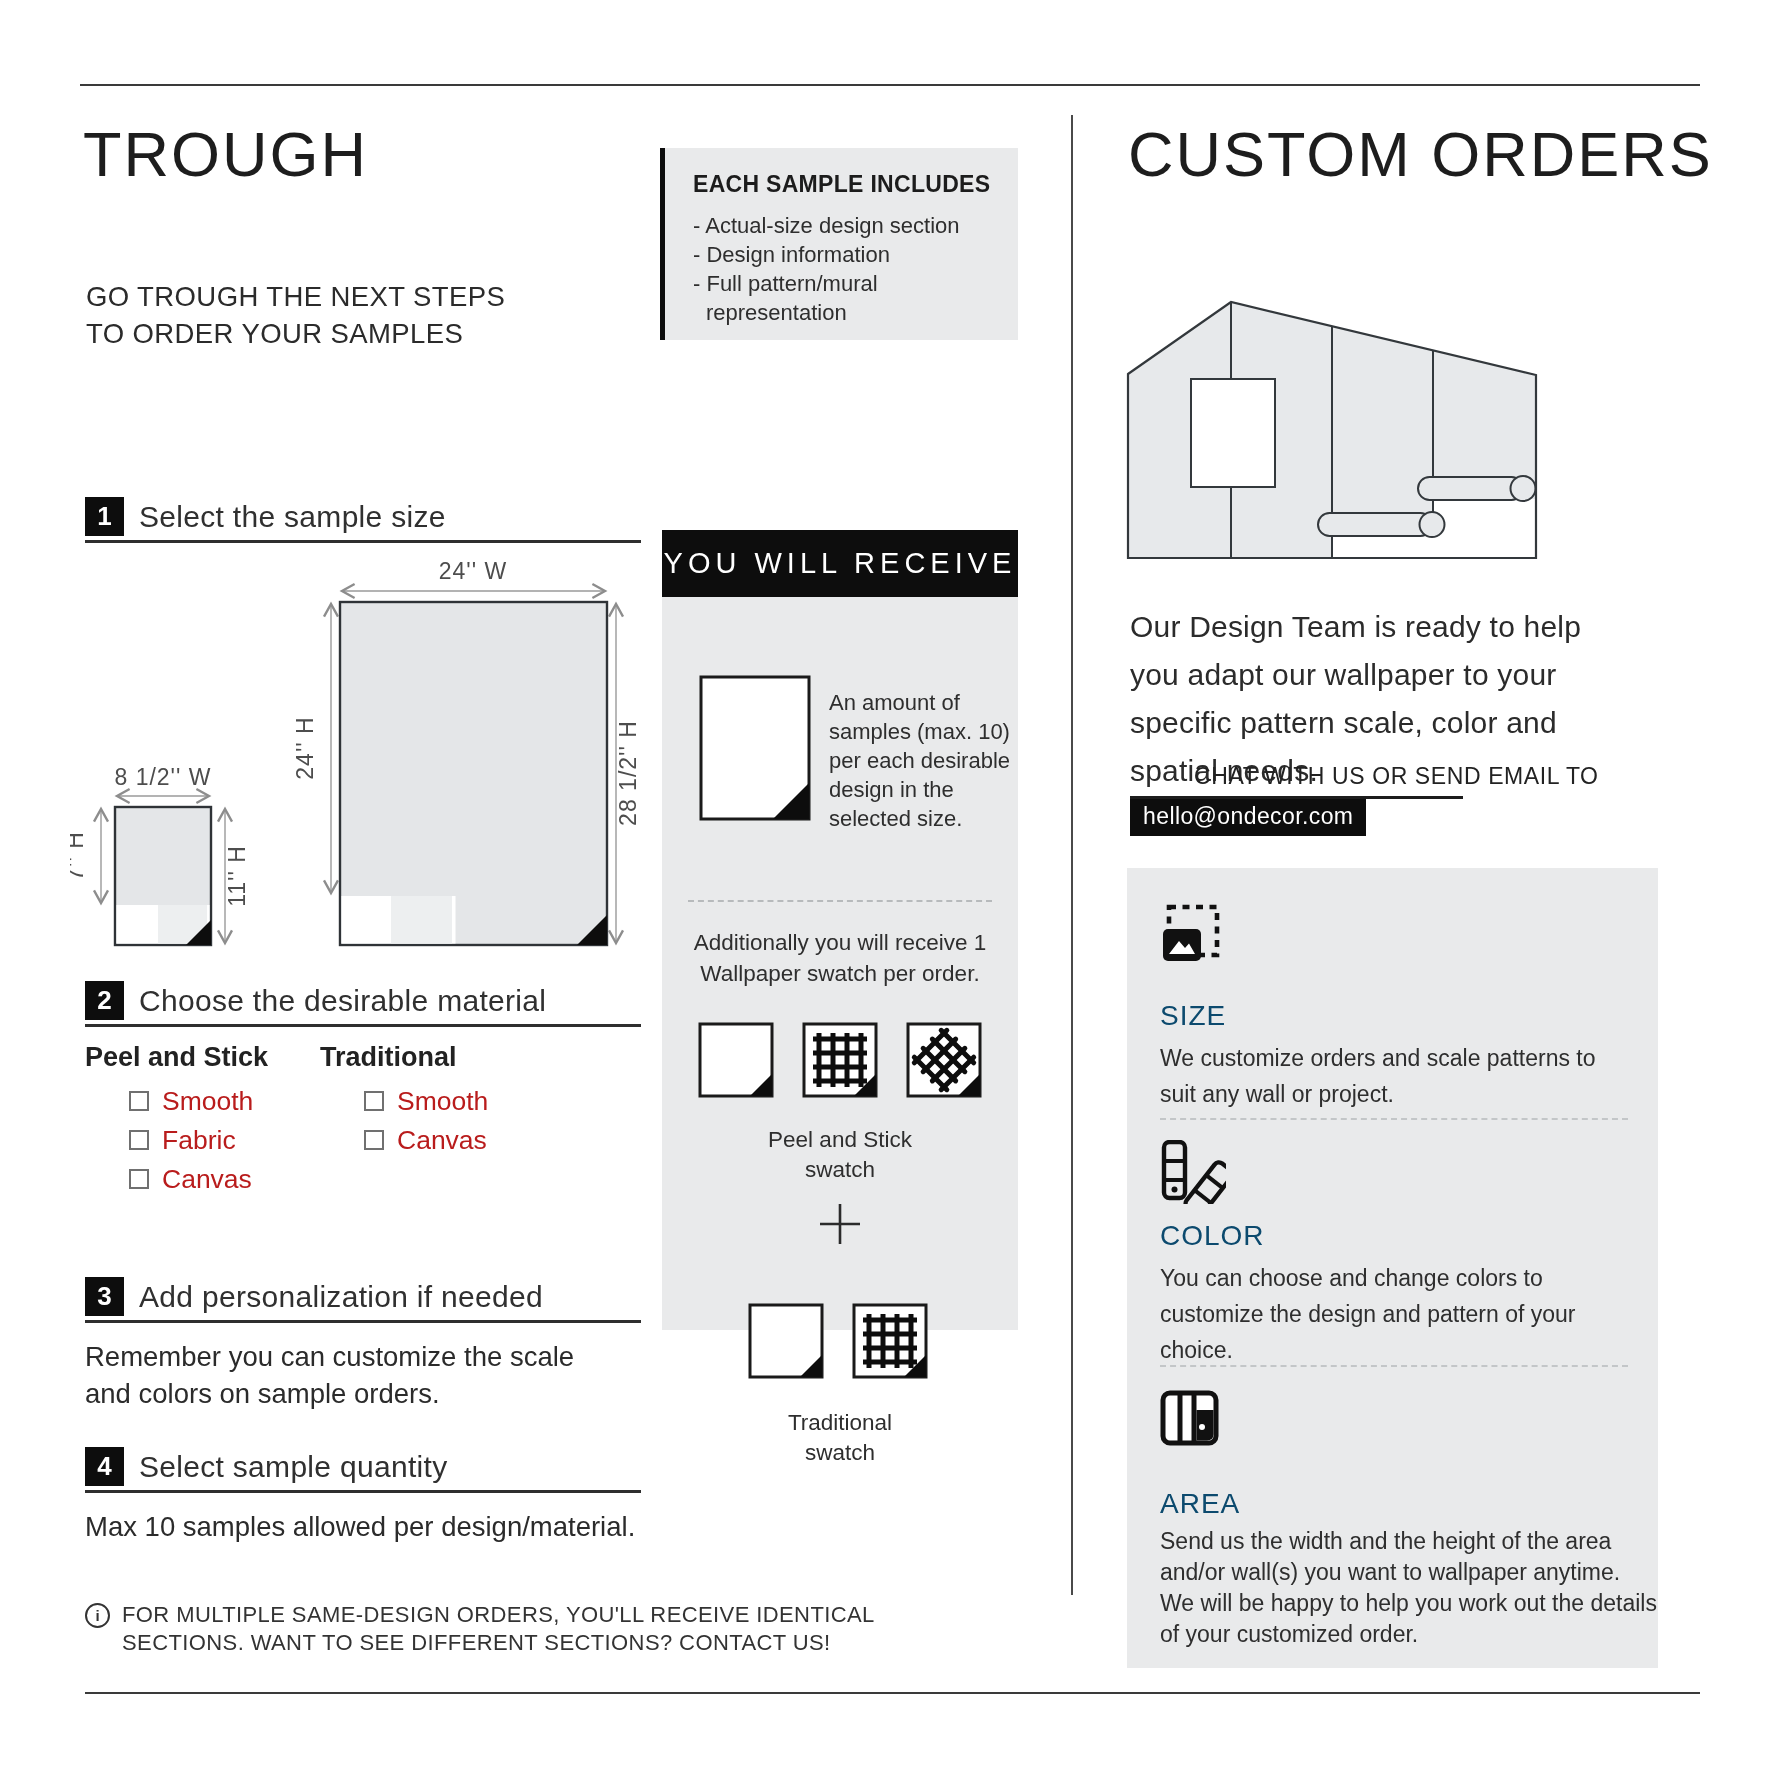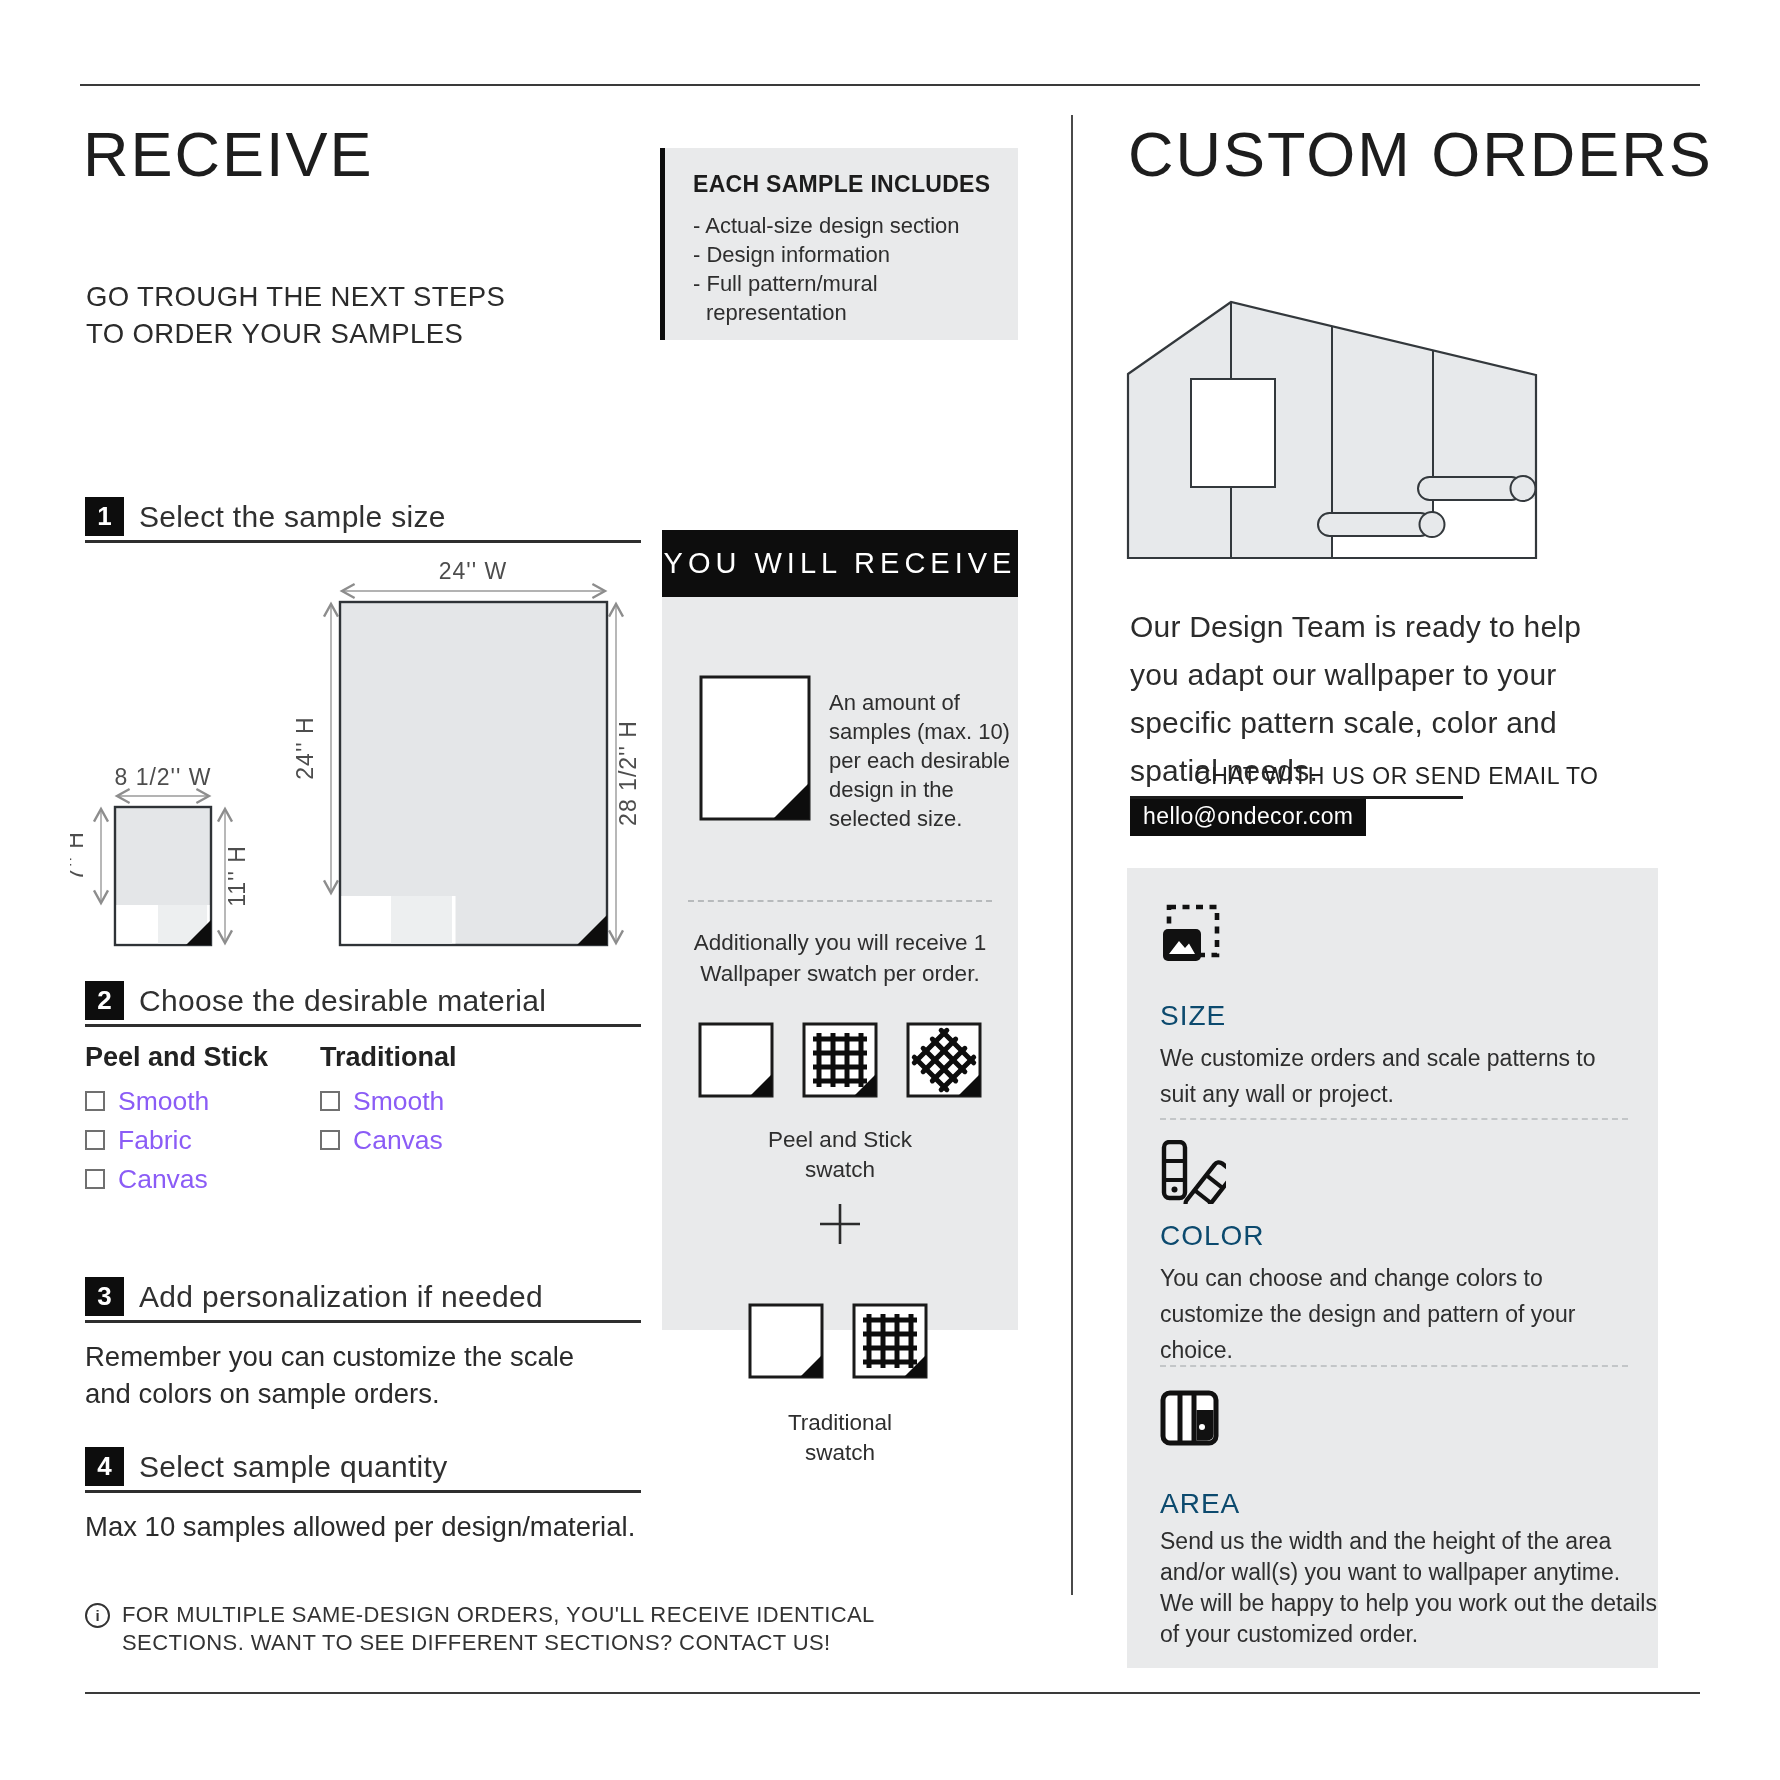--- a/index.html
+++ b/index.html
@@ -12,21 +12,21 @@
   
   .big-title{font-size:63px;font-weight:500;letter-spacing:2px;color:#1d1d1d;white-space:nowrap;}
   .intro{font-size:27.5px;line-height:37px;color:#2b2b2b;letter-spacing:.4px;}
   
   .step-num{position:absolute;width:39px;height:39px;background:#0d0d0d;color:#fff;
     font-size:26px;font-weight:700;text-align:center;line-height:39px;}
   .step-label{position:absolute;font-size:30px;color:#303030;letter-spacing:.3px;white-space:nowrap;}
   .step-rule{position:absolute;height:3px;background:#2f2f2f;width:556px;left:85px;}
   
   .mat-head{font-size:27px;font-weight:700;color:#222;}
-  .mat-item{font-size:26.5px;color:#8b5cf6;line-height:39px;white-space:nowrap;}
+  .mat-item{font-size:26.5px;color:#b91c1c;line-height:39px;white-space:nowrap;margin-left:44px;}
   .chk{display:inline-block;width:16px;height:16px;border:2px solid #707070;
     margin-right:13px;vertical-align:-1px;background:#fff;}
   .note{font-size:27.5px;line-height:37px;color:#2b2b2b;}
   
   .foot{font-size:22px;line-height:28px;letter-spacing:.4px;color:#333;}
   .info-circ{position:absolute;width:21px;height:21px;border:2px solid #333;border-radius:50%;
     text-align:center;font-size:15px;font-weight:700;line-height:21px;color:#333;}
   
   .inc-bar{position:absolute;width:5px;background:#0d0d0d;}
   .inc-box{position:absolute;background:#e9eaeb;}
@@ -51,21 +51,21 @@
   .vdivider{position:absolute;width:2px;background:#4a4a4a;}
 </style>
 </head>
 <body>
 
 <div class="page">
 
   <div class="rule" style="left:80px;top:84px;width:1620px;"></div>
   <div class="rule" style="left:85px;top:1692px;width:1615px;"></div>
 
-  <div class="abs big-title" style="left:83px;top:118px;">RECEIVE</div>
+  <div class="abs big-title" style="left:83px;top:118px;">TROUGH</div>
 
   <div class="abs intro" style="left:86px;top:278px;">
     <div>GO TROUGH THE NEXT STEPS</div>
     <div>TO ORDER YOUR SAMPLES</div>
   </div>
 
   <div class="step-num" style="left:85px;top:497px;">1</div>
   <div class="step-label" style="left:139px;top:500px;">Select the sample size</div>
   <div class="step-rule" style="top:540px;"></div>
 

